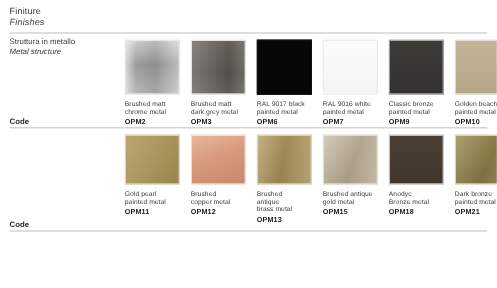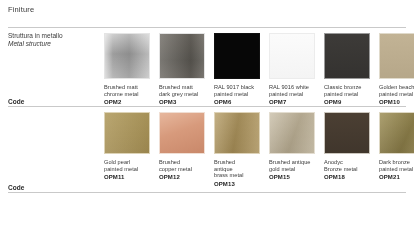--- a/index.html
+++ b/index.html
@@ -179,20 +179,21 @@
     border: 1px solid #ded8c4;
   }
 </style>
 </head>
 <body>
 
 <div class="page">
 
   <div class="header">
     <div class="title-it">Finiture</div>
+    <div class="title-en">Finishes</div>
   </div>
 
   <div class="rule rule-top"></div>
   <div class="rule rule-mid"></div>
   <div class="rule rule-bot"></div>
 
   <div class="sidelabel">
     <div class="it">Struttura in metallo</div>
     <div class="en">Metal structure</div>
   </div>

